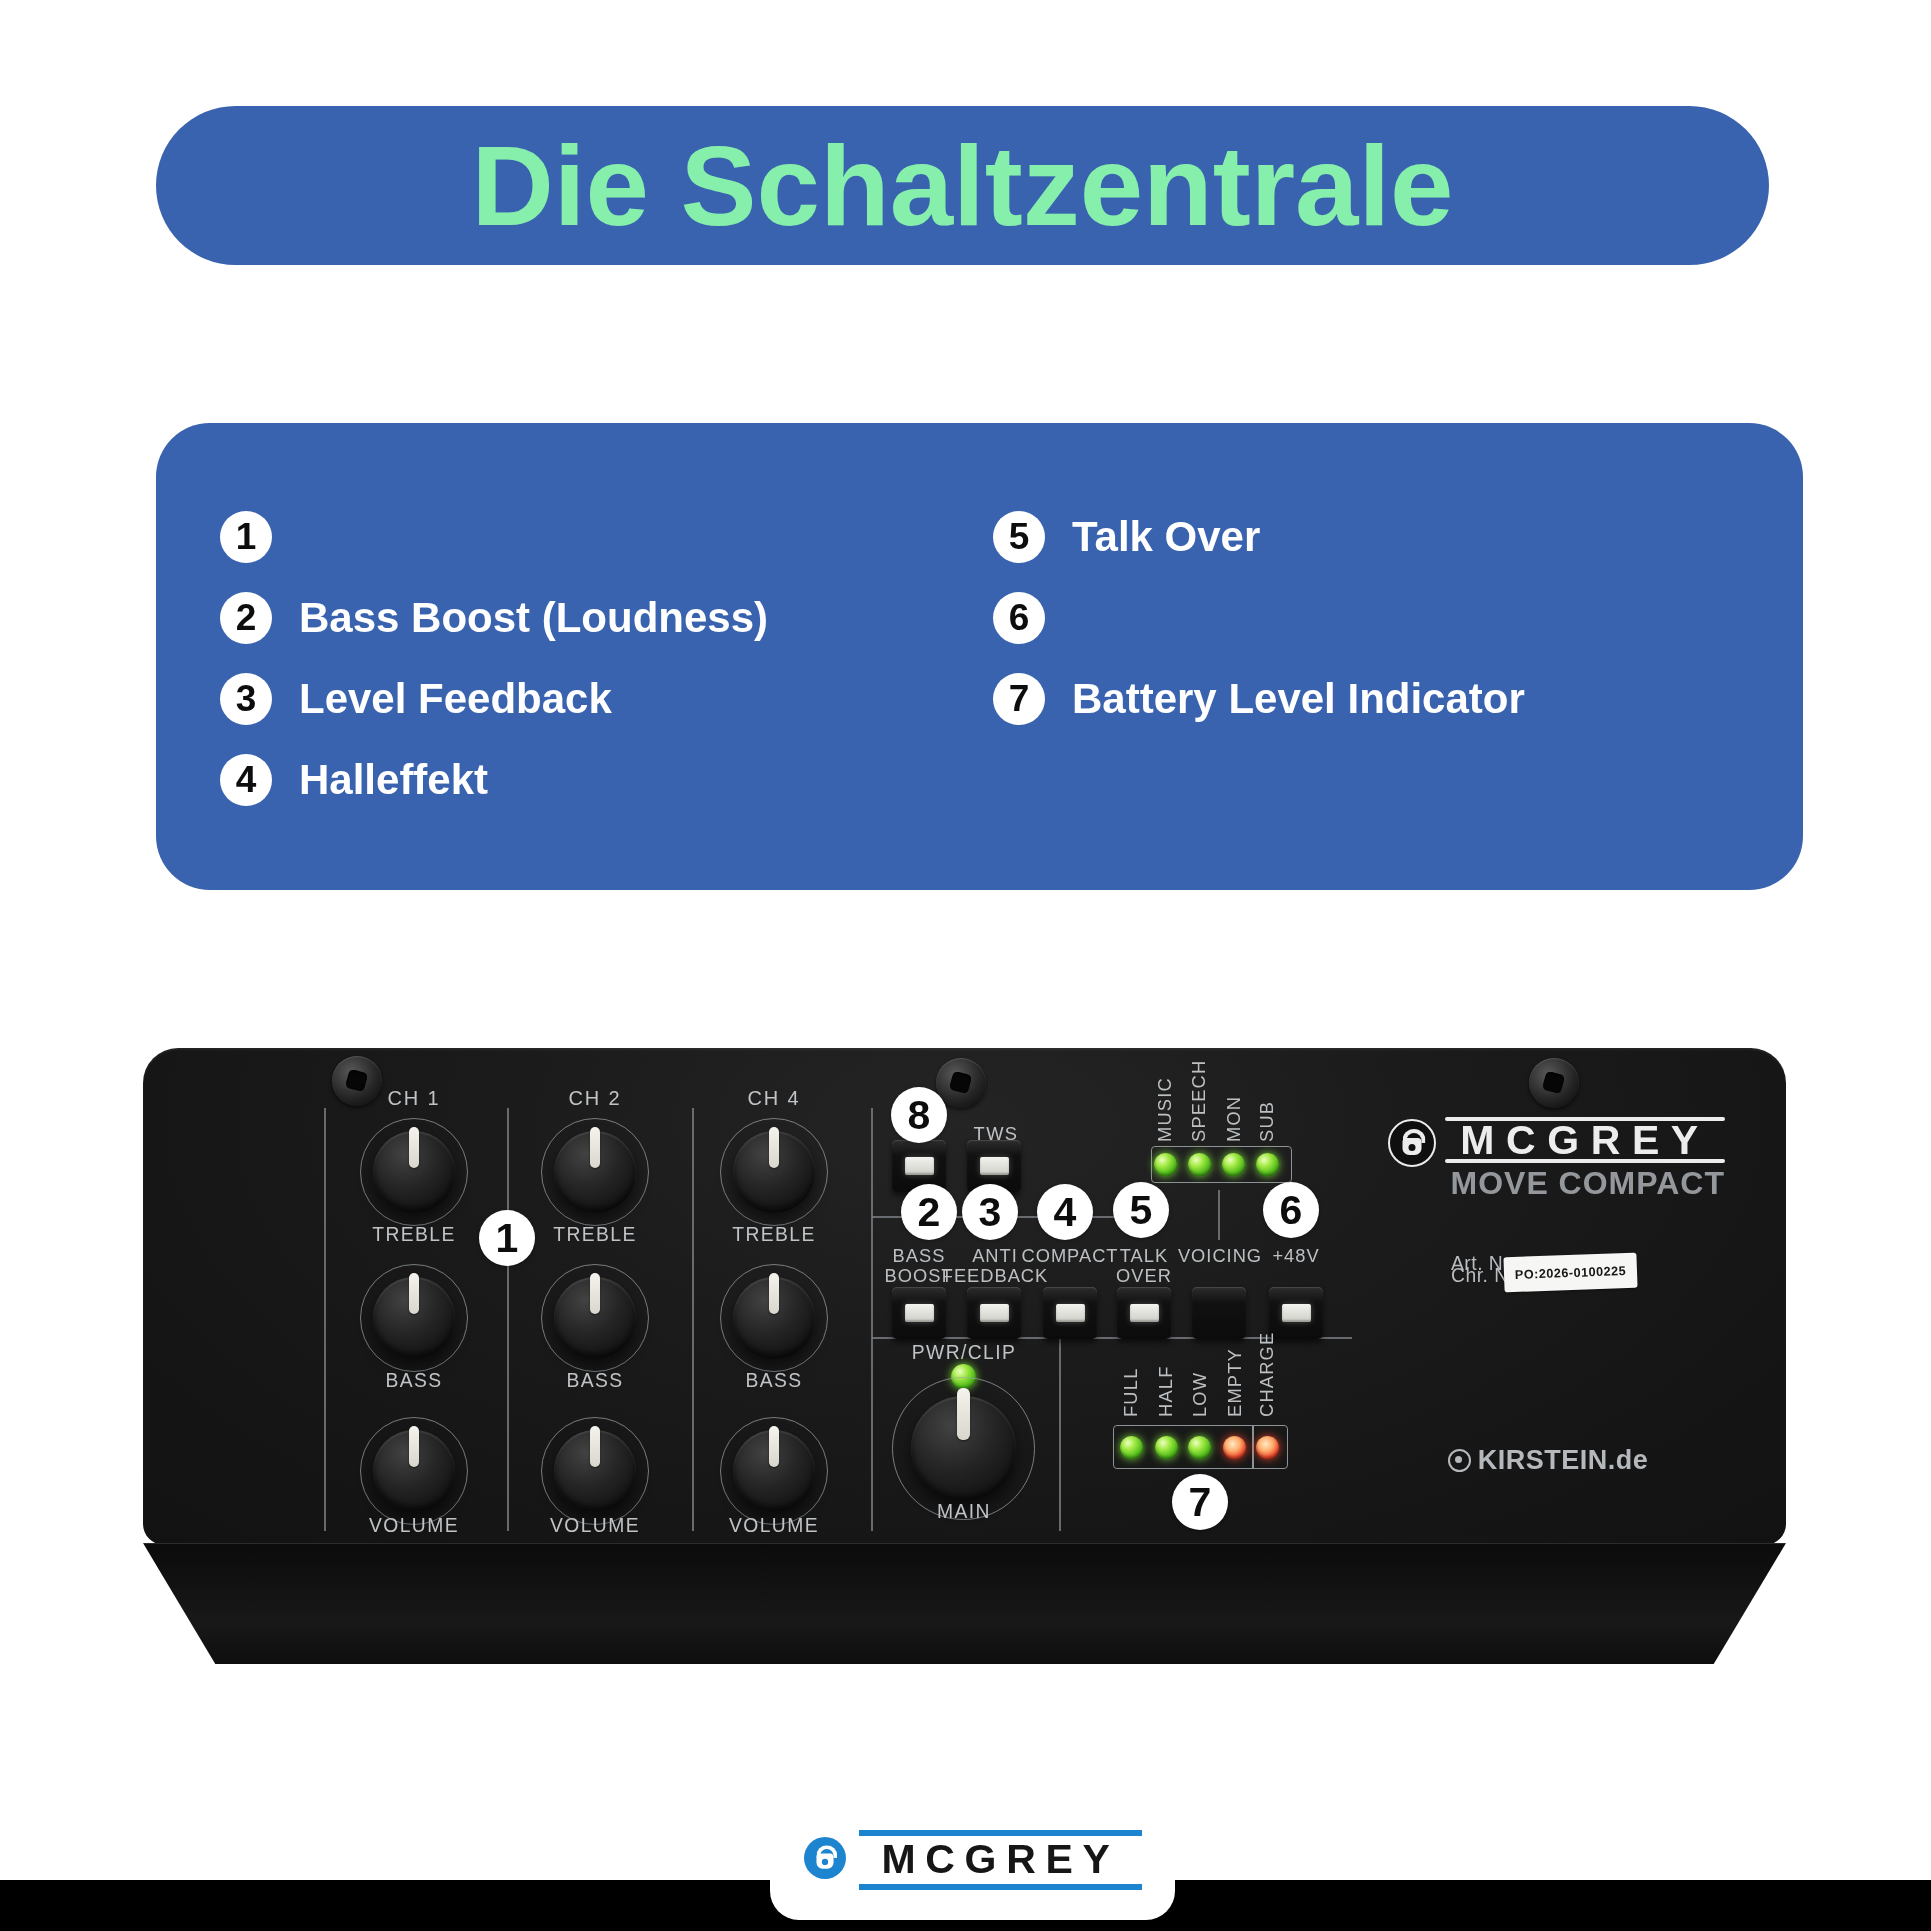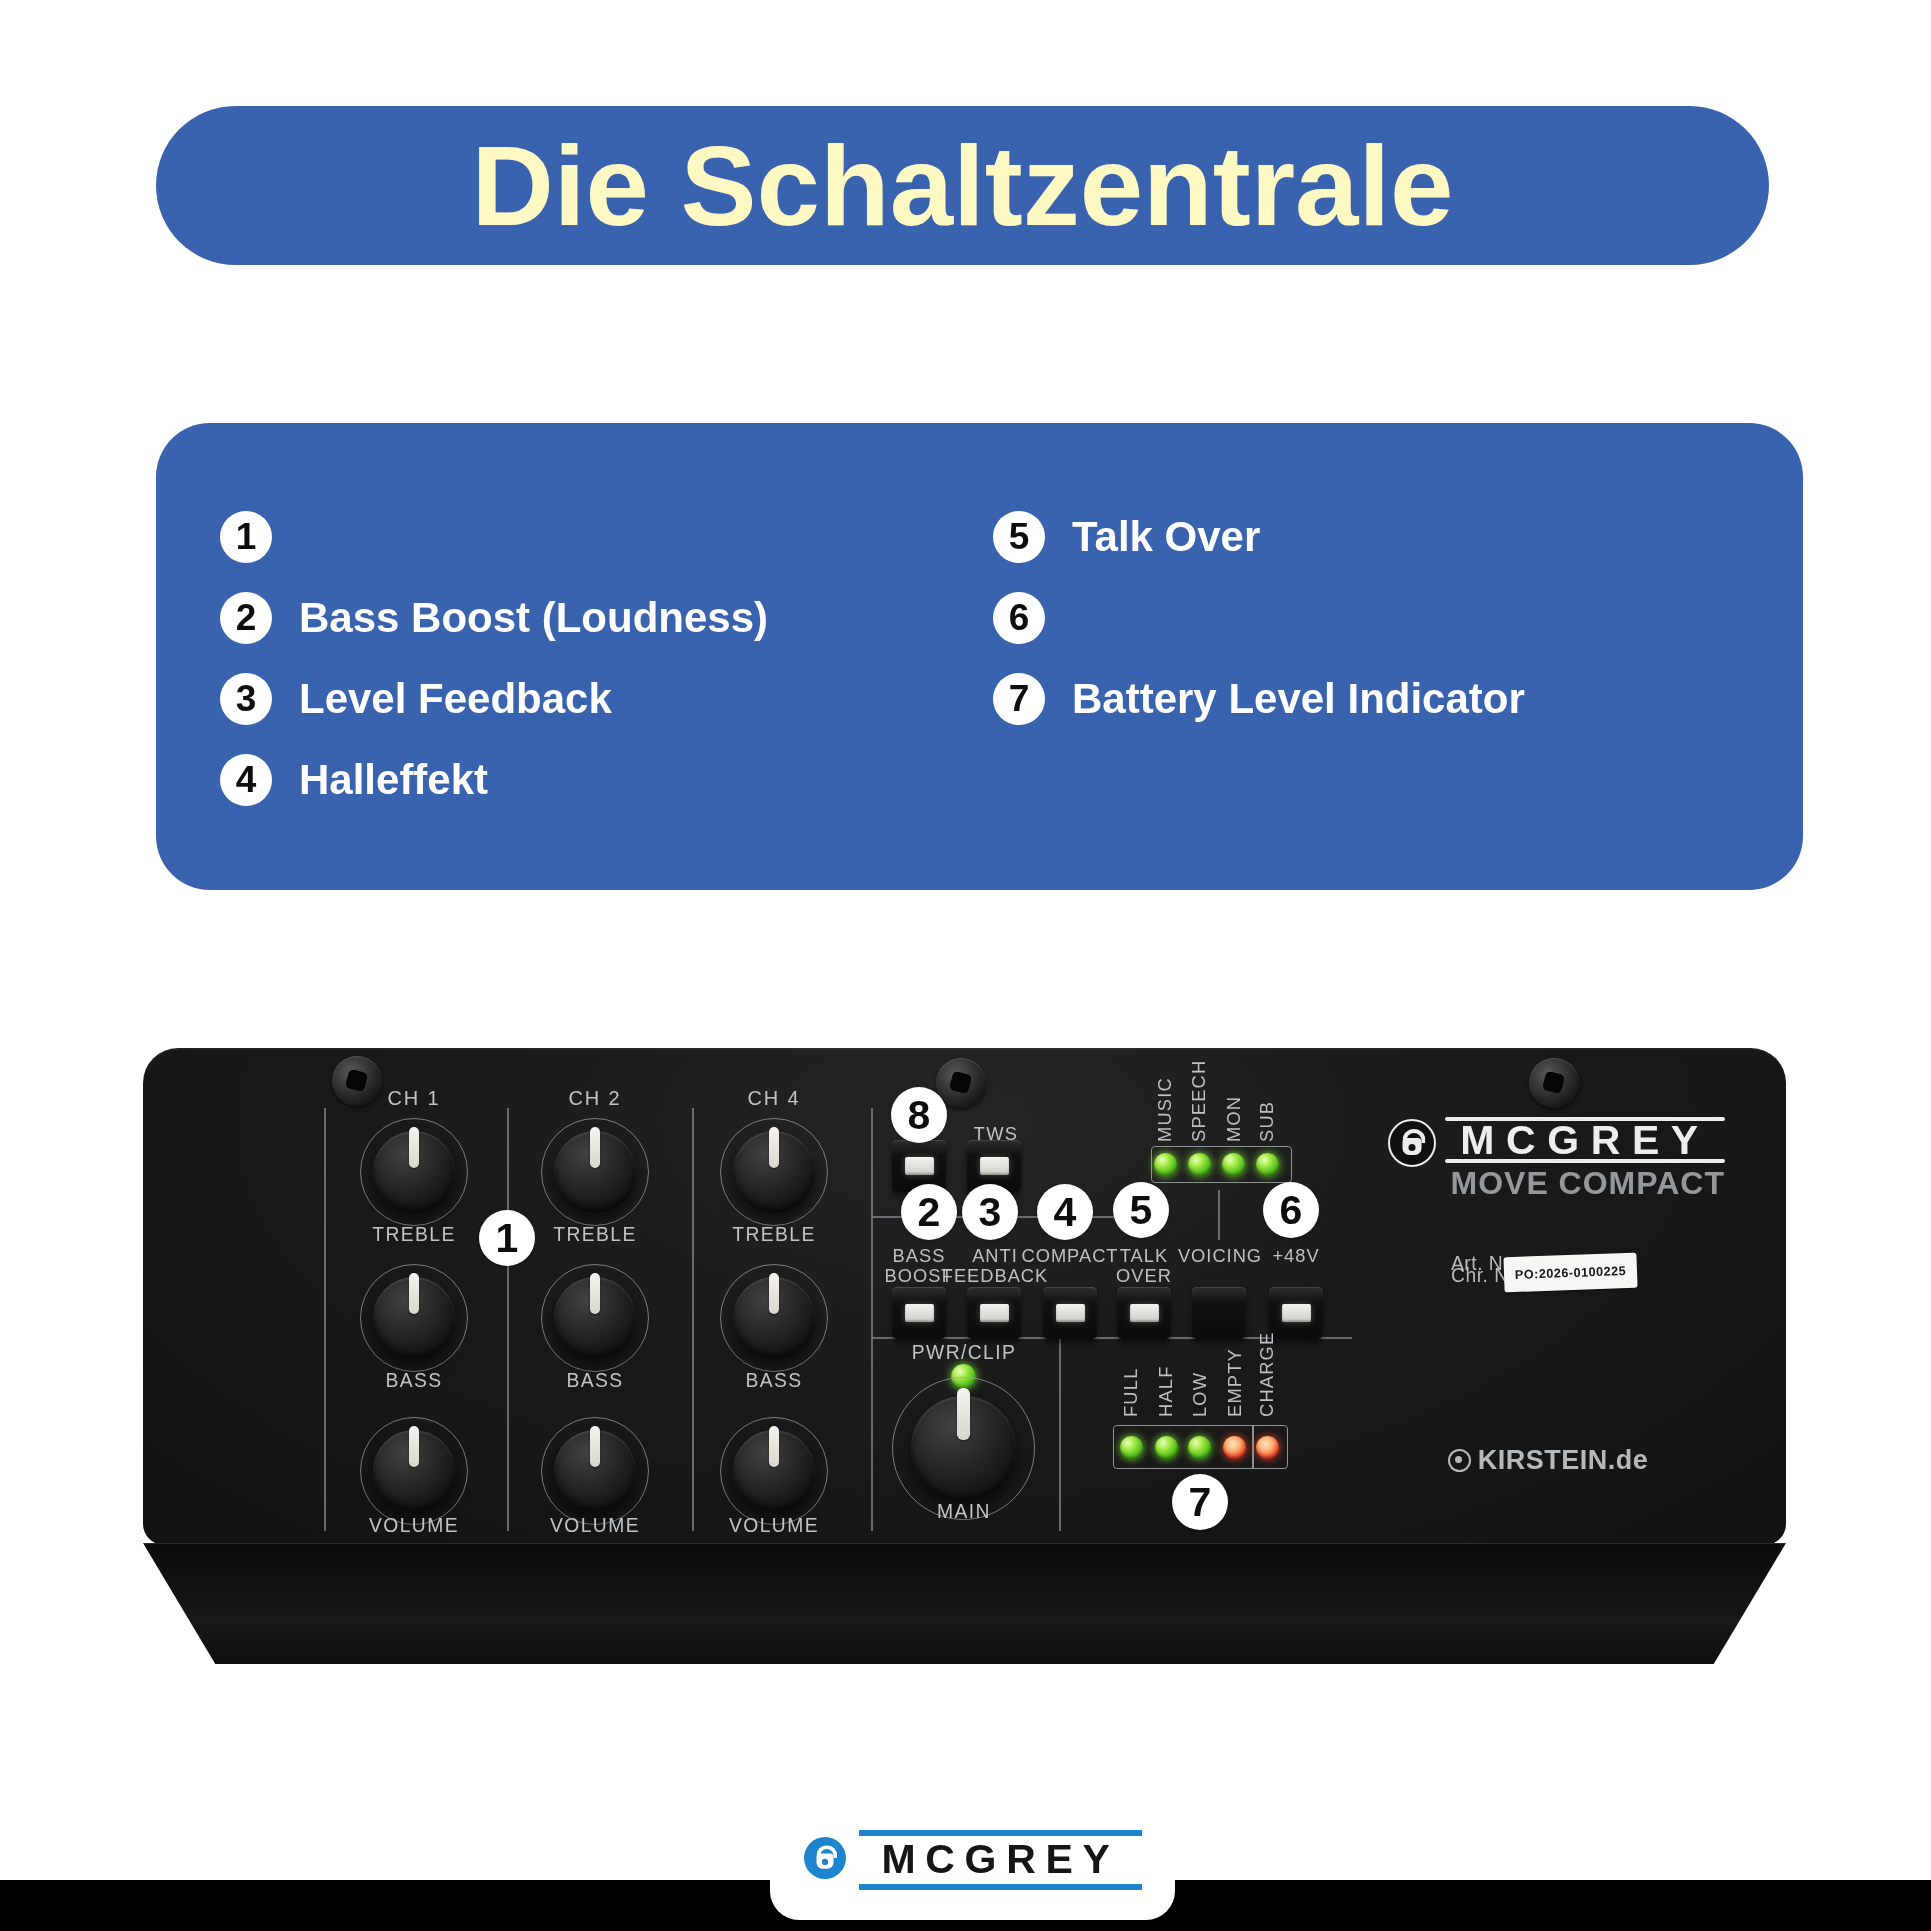--- a/index.html
+++ b/index.html
@@ -2,21 +2,21 @@
 <html><head>
 <meta charset="utf-8">
 <style>
   html,body{margin:0;padding:0;background:#fff;}
   .canvas{position:relative;width:1931px;height:1931px;background:#ffffff;overflow:hidden;
           font-family:"Liberation Sans","DejaVu Sans",sans-serif;}
 
   
   .title-pill{position:absolute;left:156px;top:106px;width:1613px;height:159px;border-radius:80px;
               background:#3a63af;display:flex;align-items:center;justify-content:center;}
-  .title-pill h1{margin:0;color:#fef9c3;font-size:114px;font-weight:700;letter-spacing:0;}
+  .title-pill h1{margin:0;color:#86efac;font-size:114px;font-weight:700;letter-spacing:0;}
   .feature-box{position:absolute;left:156px;top:423px;width:1647px;height:467px;border-radius:54px;
                background:#3a63af;}
   .feat-col{position:absolute;top:511px;}
   .feat-row{display:flex;align-items:center;height:52px;margin-bottom:29px;}
   .fc{width:52px;height:52px;border-radius:50%;background:#fff;flex:0 0 52px;
       display:flex;align-items:center;justify-content:center;
       font-size:37px;font-weight:700;color:#0d0d0d;}
   .feat-text{color:#fff;font-size:42px;font-weight:700;margin-left:27px;white-space:nowrap;}
 
   

